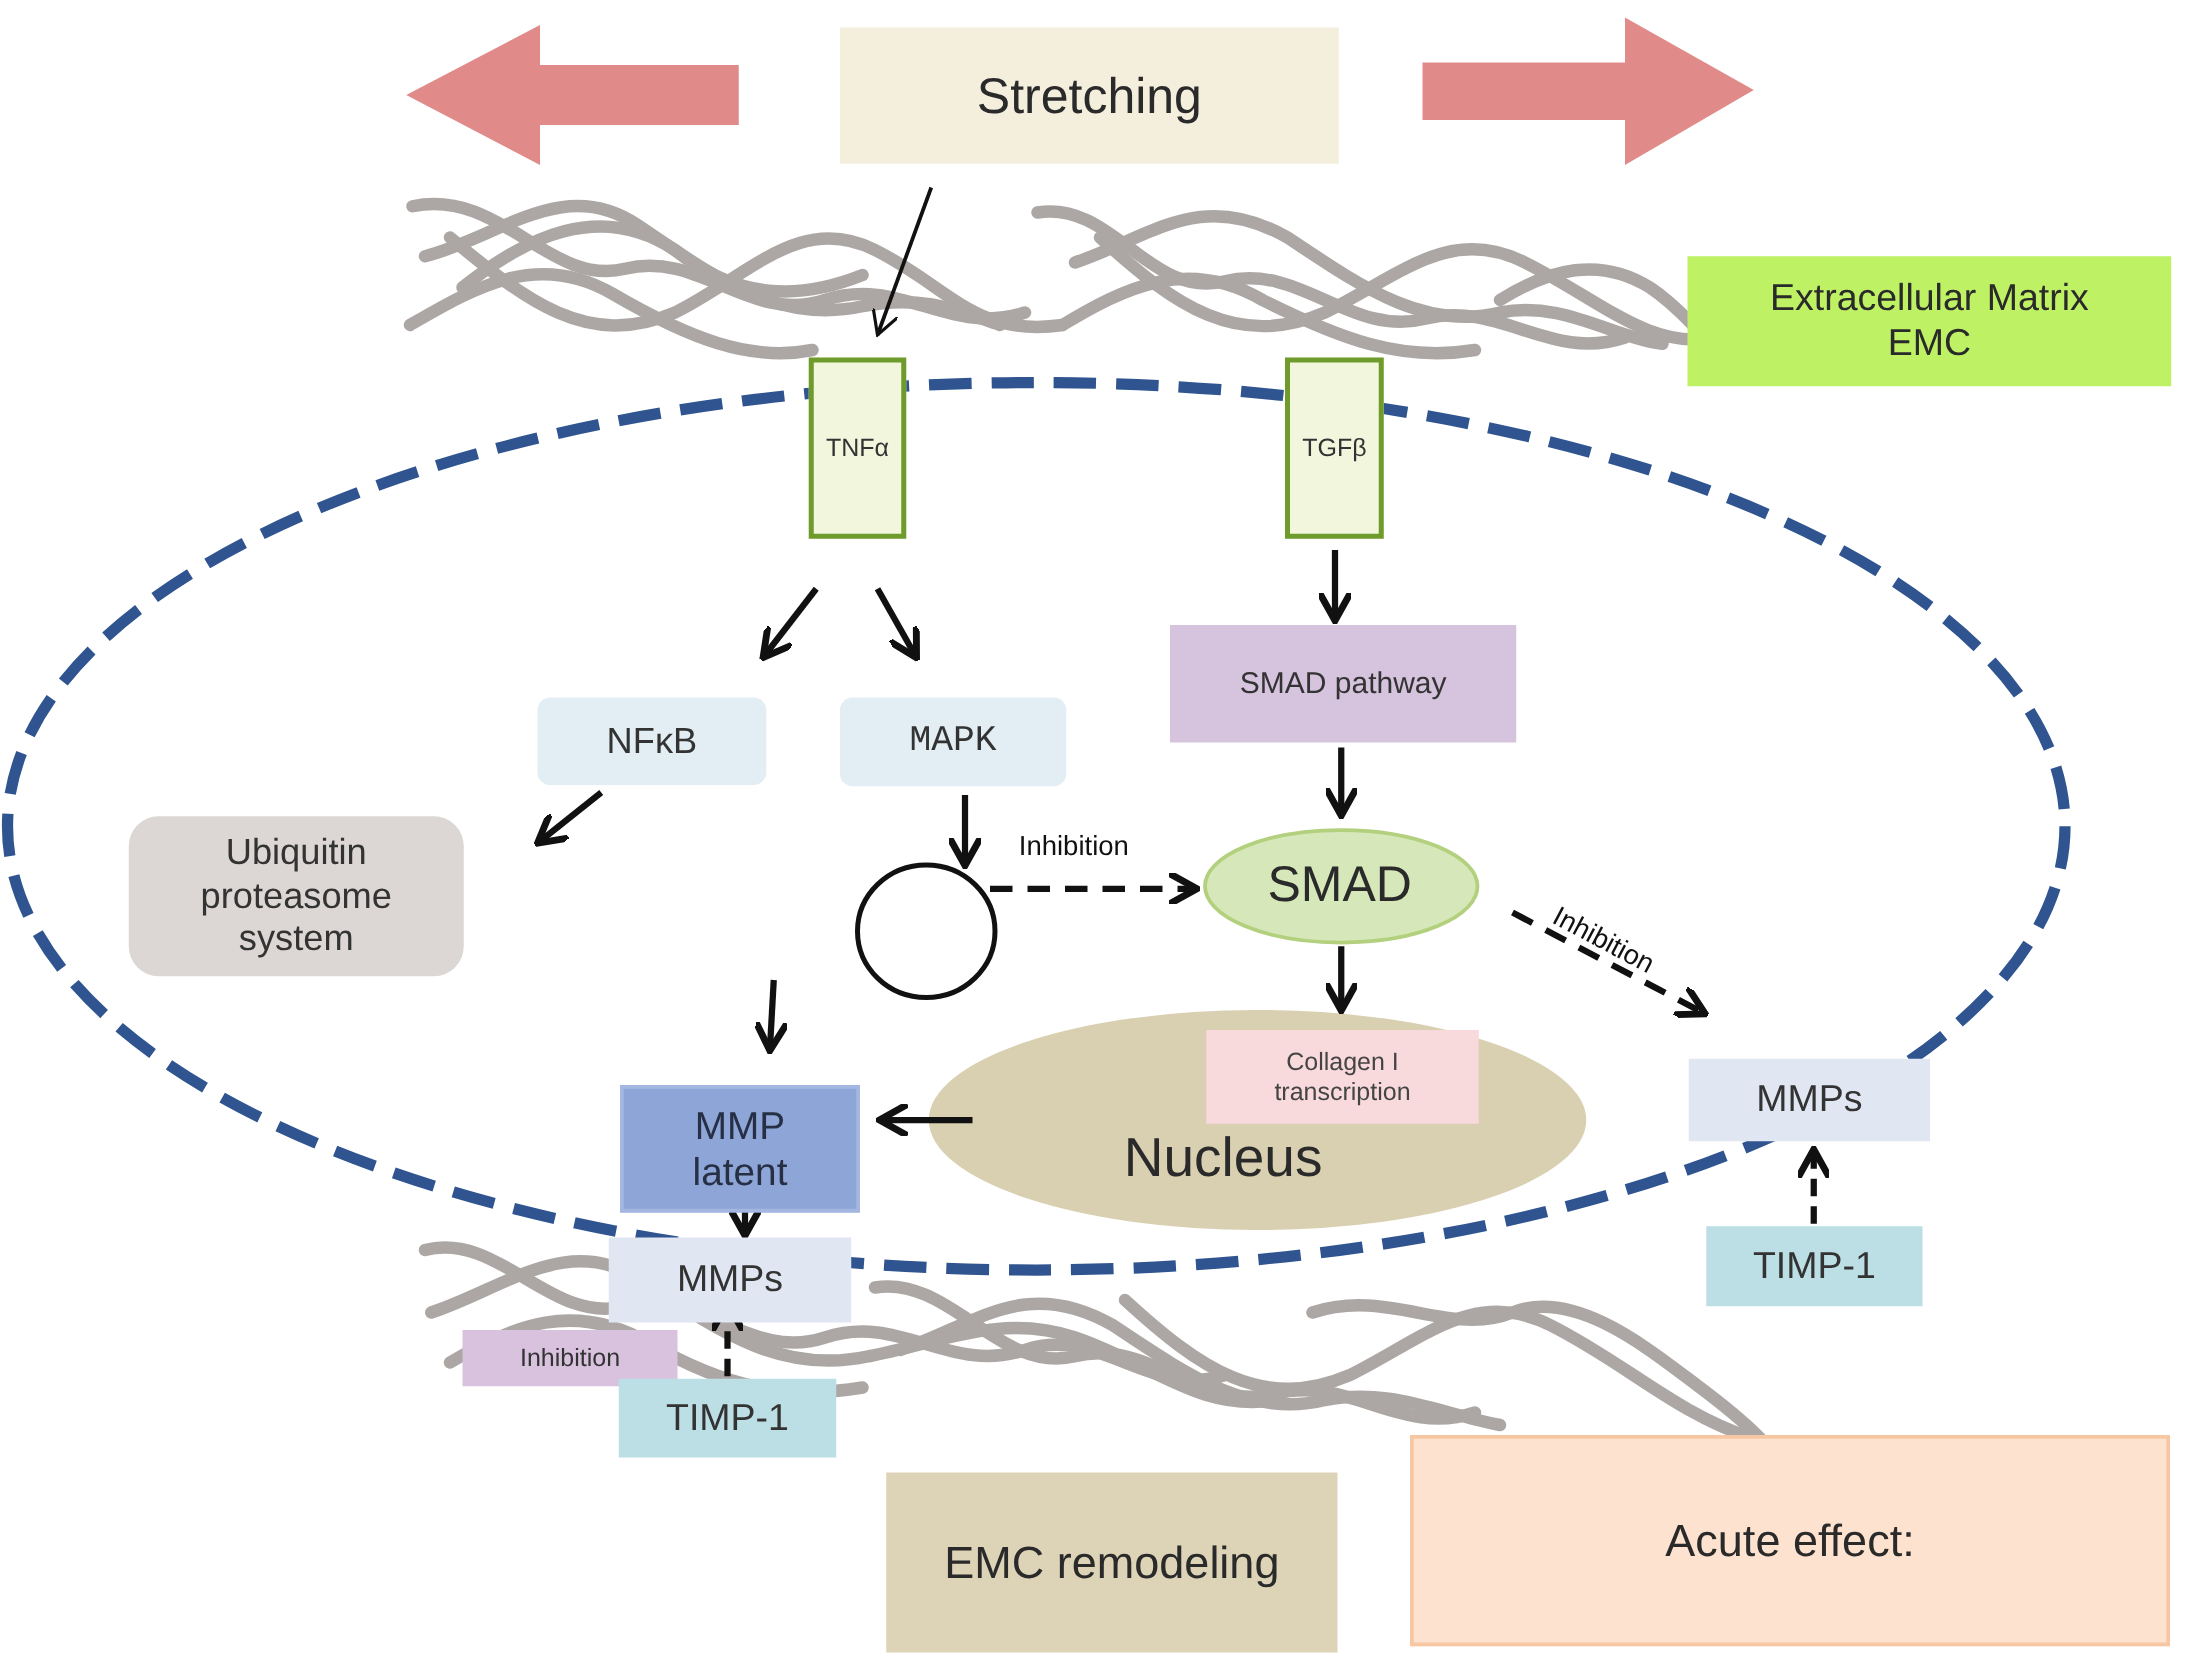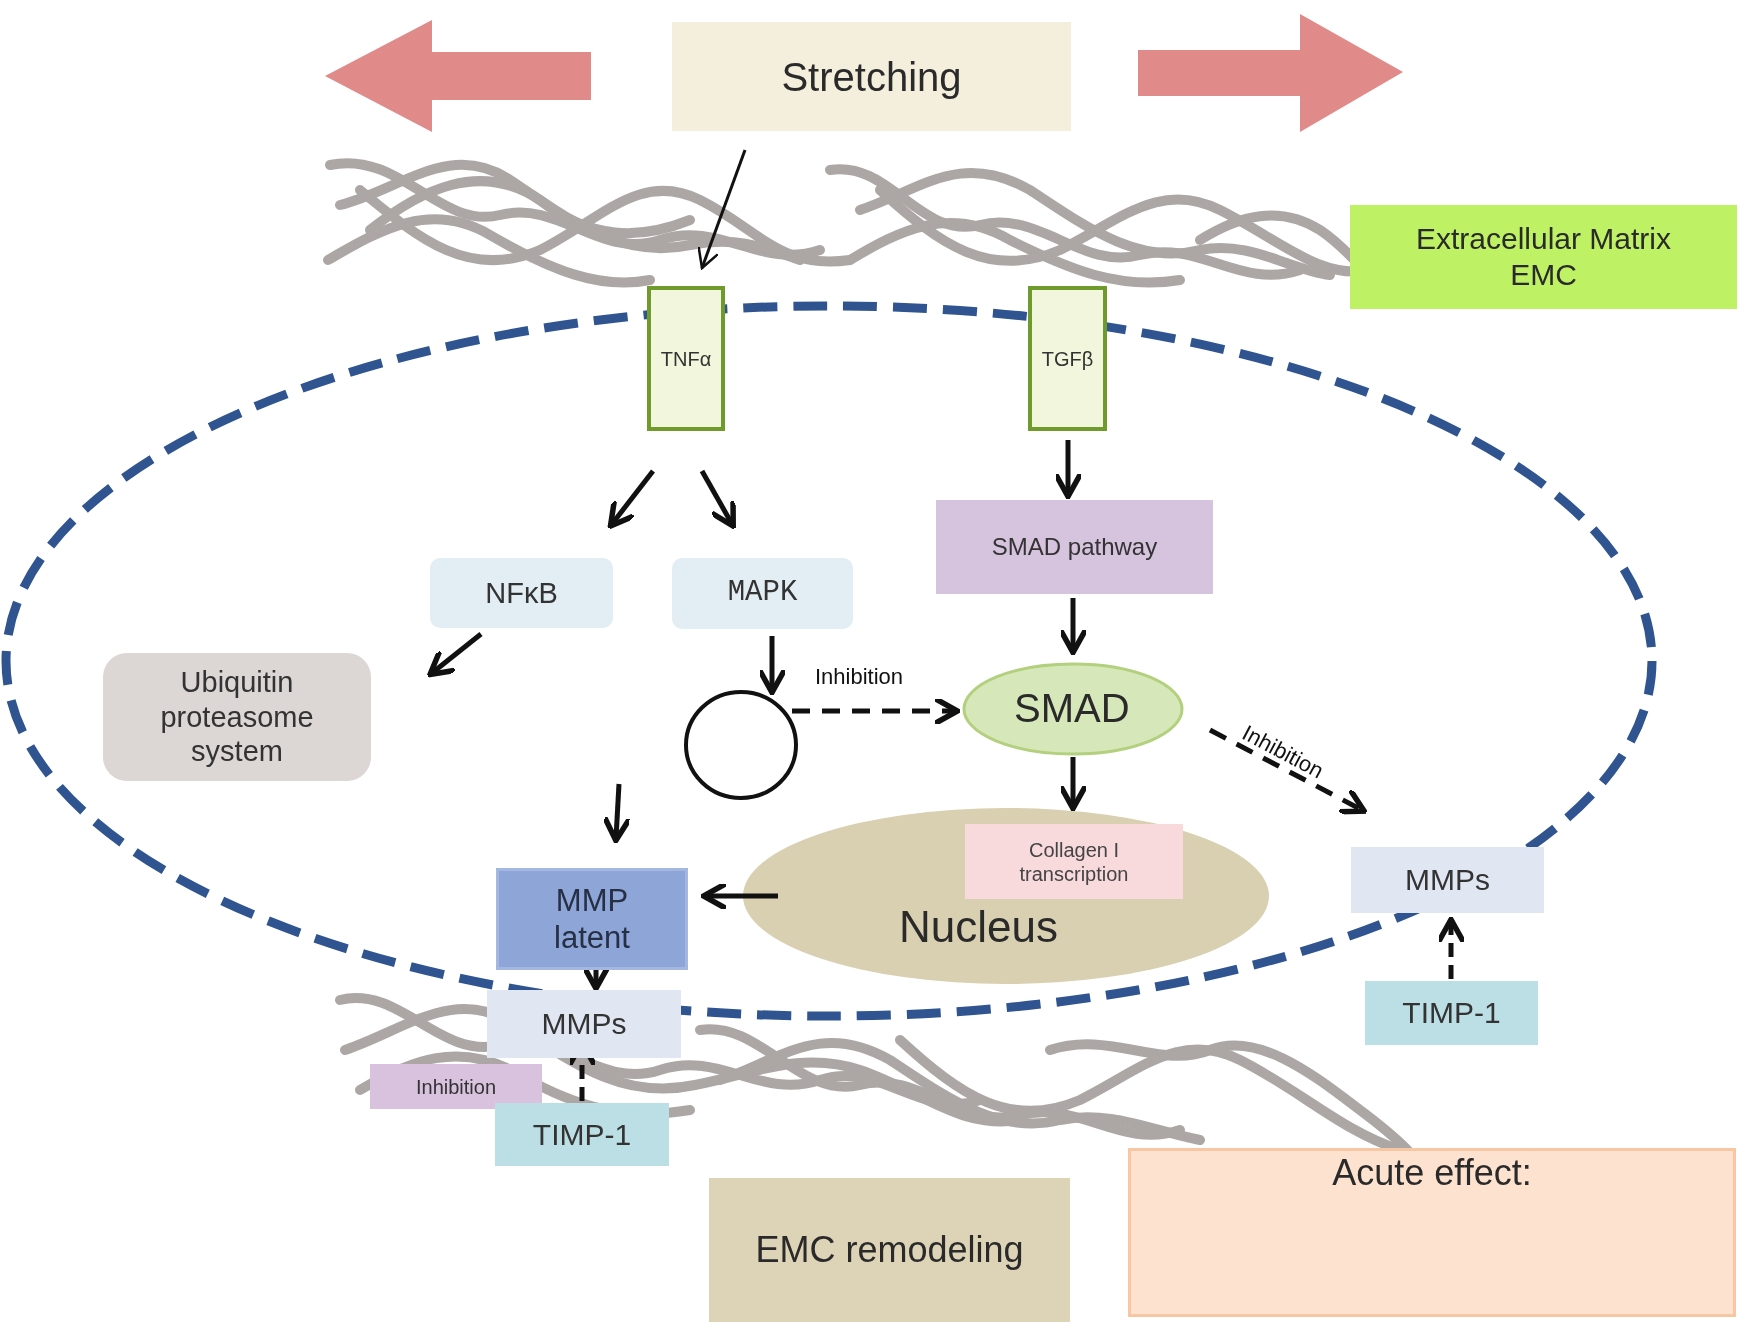--- a/index.html
+++ b/index.html
@@ -169,15 +169,15 @@
 </div>
 
 <div class="box timp" style="left:1365px;top:981px;width:173px;height:64px;">
   <span>TIMP-1</span>
 </div>
 
 <div class="box remodel" style="left:709px;top:1178px;width:361px;height:144px;">
   <span>EMC remodeling</span>
 </div>
 
-<div class="box acute" style="left:1128px;top:1148px;width:608px;height:169px;justify-content:space-between;">
+<div class="box acute" style="left:1128px;top:1148px;width:608px;height:169px;">
   <span>Acute effect:</span>
 </div>
 
 </body></html>

